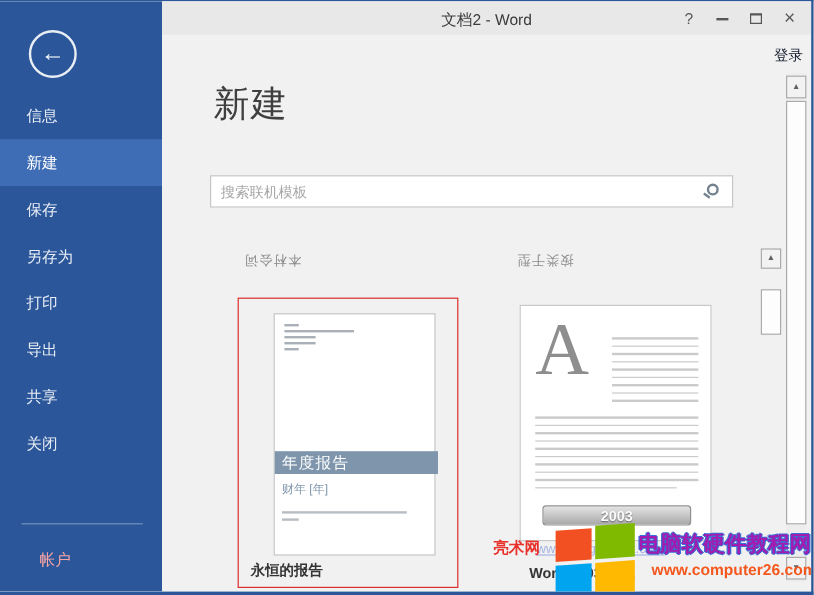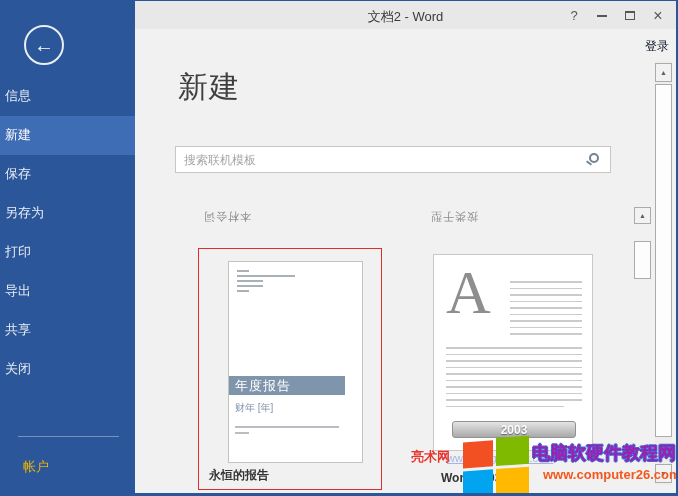--- a/index.html
+++ b/index.html
@@ -9,24 +9,24 @@
     background:var(--content_bg);
     border-top:1px solid var(--window_border);
     border-right:2px solid var(--window_border);
     border-bottom:3px solid var(--window_border);
   }
   
   .sidebar{position:absolute;left:0;top:0;bottom:0;width:135px;background:var(--sidebar_blue);z-index:5;}
   .back-btn{position:absolute;left:24px;top:24px;width:40px;height:40px;border:2px solid #E9EDF4;border-radius:50%;
     color:#fff;display:flex;align-items:center;justify-content:center;font-size:20px;cursor:default;}
   .side-items{position:absolute;left:0;top:76px;width:135px;}
-  .side-item{height:39px;line-height:39px;padding-left:5px;color:#E8EDF5;font-size:13px;cursor:default;font-family:Liberation Mono, monospace;}
+  .side-item{height:39px;line-height:39px;padding-left:22px;color:#E8EDF5;font-size:13px;cursor:default;}
   .side-item.selected{background:var(--sidebar_selected);color:#fff;}
   .side-divider{position:absolute;left:18px;right:16px;top:435px;height:1px;background:rgba(255,255,255,.35);}
-  .side-account{position:absolute;left:0;top:450px;width:115px;height:32px;line-height:32px;padding-left:23px;color:#eab308;font-size:13px;}
+  .side-account{position:absolute;left:0;top:450px;width:115px;height:32px;line-height:32px;padding-left:33px;color:#fca5a5;font-size:13px;}
   
   .titlebar{position:absolute;left:135px;right:0;top:0;height:28px;background:var(--titlebar_bg);}
   .title-text{position:absolute;left:0;right:0;top:7px;text-align:center;font-size:13px;color:#3B3B3B;}
   .win-btns{position:absolute;right:4px;top:4px;display:flex;z-index:6;}
   .win-btn{width:28px;height:21px;display:flex;align-items:center;justify-content:center;color:#565656;font-size:13px;}
   .min-bar{width:10px;height:2px;background:#565656;display:inline-block;}
   .max-box{width:10px;height:9px;border:1px solid #565656;border-top:2px solid #565656;display:inline-block;}
   .close-glyph{font-size:16px;line-height:1;}
   .signin{position:absolute;right:7px;top:37px;font-size:12px;color:#0f172a;z-index:6;}
   
@@ -47,21 +47,21 @@
   .sb-up{top:2px;} .sb-down{bottom:2px;}
   .sb-thumb{position:absolute;left:0;top:23px;width:17px;height:353px;background:#FDFDFD;border:1px solid #ABABAB;}
   .gal-up{position:absolute;left:634px;top:206px;width:17px;height:17px;background:#F2F2F2;border:1px solid #ABABAB;
     display:flex;align-items:center;justify-content:center;font-size:7px;color:#606060;z-index:2;}
   .gal-thumb{position:absolute;left:634px;top:240px;width:17px;height:38px;background:#FDFDFD;border:1px solid #ABABAB;z-index:2;}
   
   .red-annotation{position:absolute;left:198px;top:247px;width:184px;height:242px;border:1px solid var(--annotation_red);z-index:3;}
   .page1{position:absolute;left:228px;top:260px;width:135px;height:202px;background:#fff;border:1px solid #C3C3C3;z-index:1;}
   .p1-lines{position:absolute;left:8px;top:8px;}
   .p1-lines div{height:2px;background:#A9B0B7;margin-bottom:3px;}
-  .p1-banner{position:absolute;left:0;top:114px;width:116px;height:19px;background:var(--banner_slate);
+  .p1-banner{position:absolute;left:0;top:114px;width:136px;height:19px;background:var(--banner_slate);
     color:#fff;font-size:13px;line-height:19px;padding-left:6px;letter-spacing:1px;white-space:nowrap;}
   .p1-subtitle{position:absolute;left:6px;top:139px;font-size:10px;color:var(--banner_slate);}
   .p1-para{position:absolute;left:6px;top:164px;}
   .p1-para div{height:2px;background:#B9BEC4;margin-bottom:4px;}
   .caption1{position:absolute;left:209px;top:466px;font-size:12px;font-weight:700;color:#343434;z-index:4;}
   .page2{position:absolute;left:433px;top:253px;width:160px;height:197px;background:#fff;border:1px solid #C8C8C8;z-index:1;}
   .p2-letter{position:absolute;left:12px;top:6px;font-family:"Liberation Serif","DejaVu Serif",serif;font-size:62px;line-height:1;color:#8E8E8E;}
   .p2-rlines{position:absolute;left:76px;top:26px;width:72px;}
   .p2-rlines div{height:1.5px;background:#CBCBCB;margin-bottom:5px;}
   .p2-flines{position:absolute;left:12px;top:92px;width:136px;}

